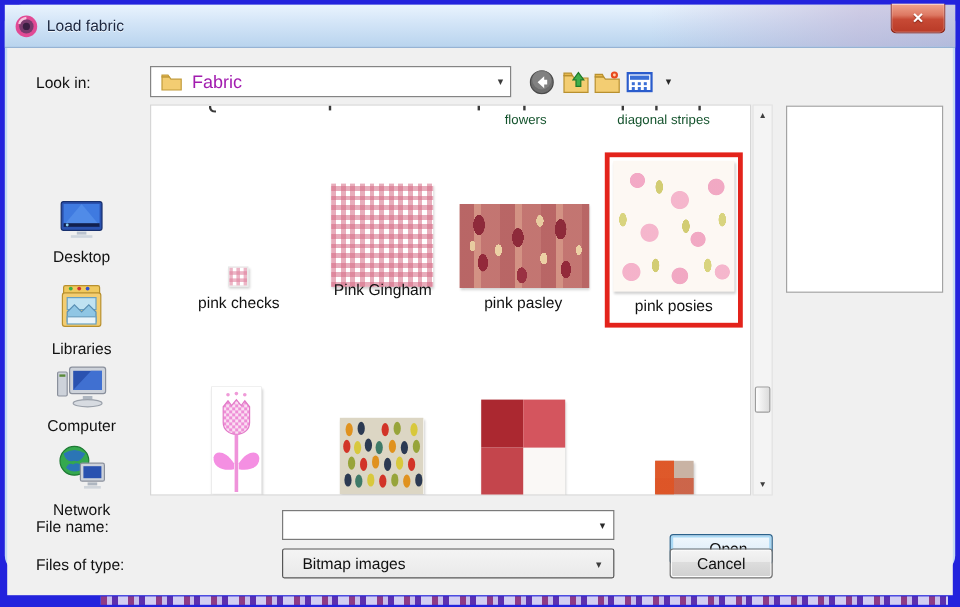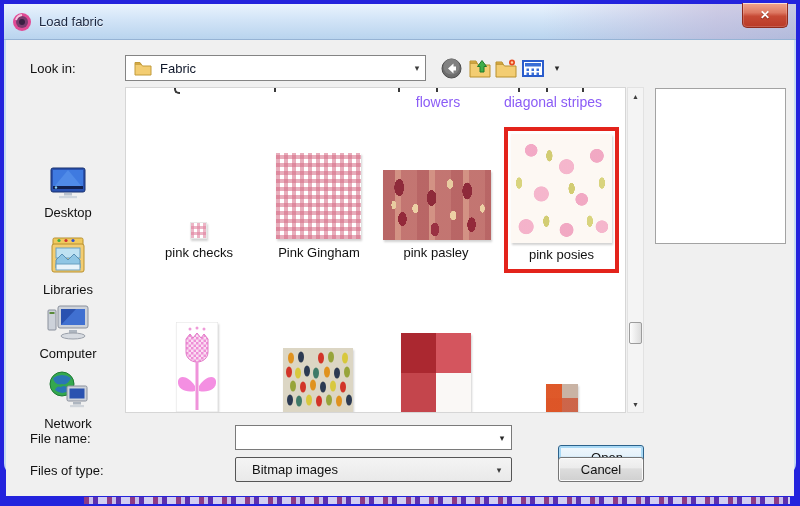--- a/index.html
+++ b/index.html
@@ -23,35 +23,35 @@
 
   
   .client { position:absolute; left:2px; top:36px; width:788px; height:456px; background:#f0f0f0;text-decoration:underline; }
 
   
   .lookin-label { position:absolute; left:64px; top:21px; font-size:13px; color:#111; }
   .combo { position:absolute; background:#fff; border:1px solid #848484; display:flex; align-items:center; }
   .combo-lookin { left:119px; top:15px; width:301px; height:26px; }
   .combo-arrow { margin-left:auto; width:16px; display:flex; justify-content:center; color:#3c3c3c; font-size:9px; }
   .folder-glyph { margin-left:8px; }
-  .combo-text { margin-left:8px; font-size:13px; color:#0f172a; }
+  .combo-text { margin-left:8px; font-size:15px; color:#a21caf; }
 
   
   .tool { position:absolute; top:16px; width:24px; height:24px; display:flex; align-items:center; justify-content:center; cursor:pointer; }
   .tb-back { left:433px; } .tb-up { left:462px; } .tb-new { left:488px; } .tb-view { left:514px; width:26px; }
   .tb-caret { left:543px; width:16px; color:#2a2a2a; font-size:9px; }
 
   
   .side-item { position:absolute; left:6px; width:112px; text-align:center; cursor:pointer; }
   .side-icon { display:inline-block; }
   .side-label { font-size:13px; color:#111; margin-top:2px; }
 
   
   .file-list { position:absolute; left:119px; top:47px; width:501px; height:326px; background:#fff; border:1px solid #d6d6d6; overflow:hidden; }
-  .plabel { position:absolute; font-size:14px; color:#8b5cf6; white-space:nowrap; transform:translateX(-50%); }
+  .plabel { position:absolute; font-size:11px; color:#14532d; white-space:nowrap; transform:translateX(-50%); }
   .tick { position:absolute; top:0; width:2px; height:4px; background:#3a3a3a; }
   .g-tail { position:absolute; top:0; width:6px; height:6px; border-bottom:2px solid #3a3a3a; border-left:2px solid #3a3a3a; border-radius:0 0 0 5px; }
   .fitem-label { position:absolute; font-size:13px; color:#111; white-space:nowrap; transform:translateX(-50%); }
   .thumb { position:absolute; box-shadow:1px 2px 2px rgba(0,0,0,.18); }
 
   .t-checks { left:64px; top:134px; width:17px; height:17px; background:#fff;
     background-image: linear-gradient(90deg, rgba(224,132,160,.6) 50%, transparent 50%),
                       linear-gradient(0deg, rgba(224,132,160,.6) 50%, transparent 50%);
     background-size:6px 6px; border:1px solid #e7e7e7; }
   .t-gingham { left:150px; top:65px; width:85px; height:86px; background:#fff;
@@ -268,21 +268,21 @@
         <span class="tick" style="left:392px;"></span>
         <span class="tick" style="left:420px;"></span>
         <span class="tick" style="left:456px;"></span>
         <span class="plabel" style="left:312px; top:6px;">flowers</span>
         <span class="plabel" style="left:427px; top:6px;">diagonal stripes</span>
 
         <div class="thumb t-checks"></div>
         <span class="fitem-label" style="left:73px; top:157px;">pink checks</span>
 
         <div class="thumb t-gingham"></div>
-        <span class="fitem-label" style="left:193px; top:157px;">Pink Gingham</span>
+        <span class="fitem-label" style="left:193px; top:146px;">Pink Gingham</span>
 
         <div class="thumb t-pasley"></div>
         <span class="fitem-label" style="left:310px; top:157px;">pink pasley</span>
 
         <div class="sel-box">
           <div class="t-posies"></div>
           <span class="posies-label">pink posies</span>
         </div>
 
         <svg class="thumb t-tulip" viewBox="0 0 42 90">

